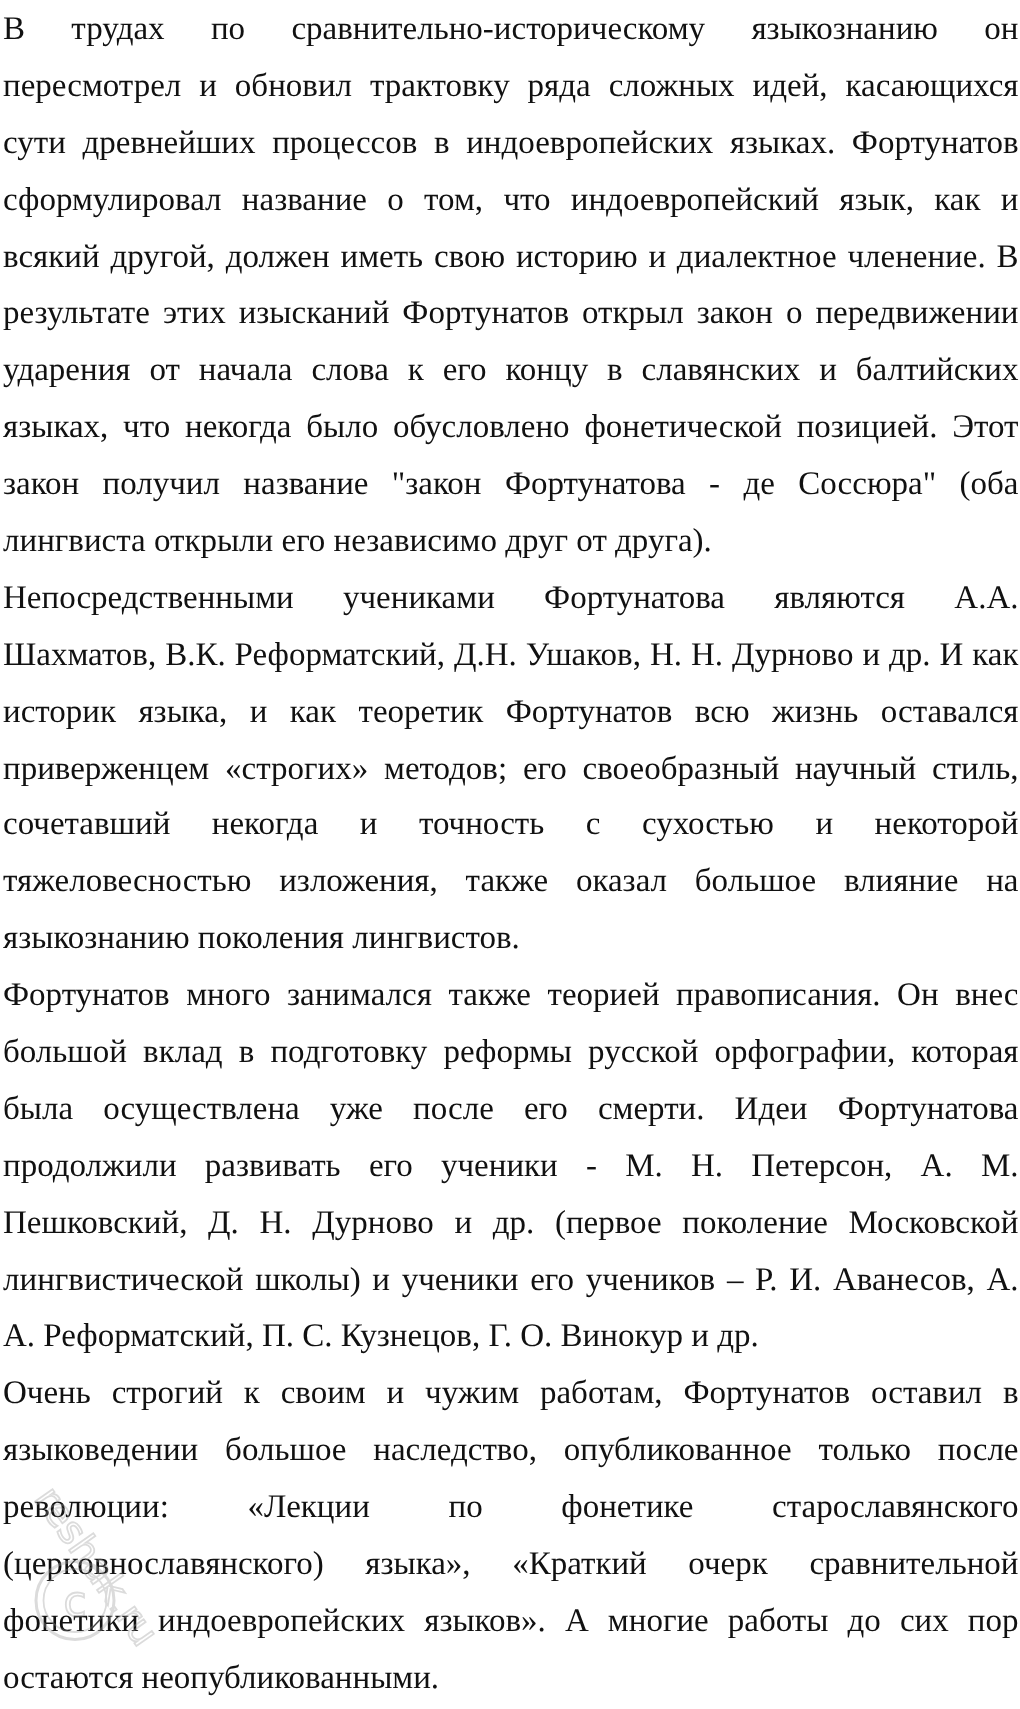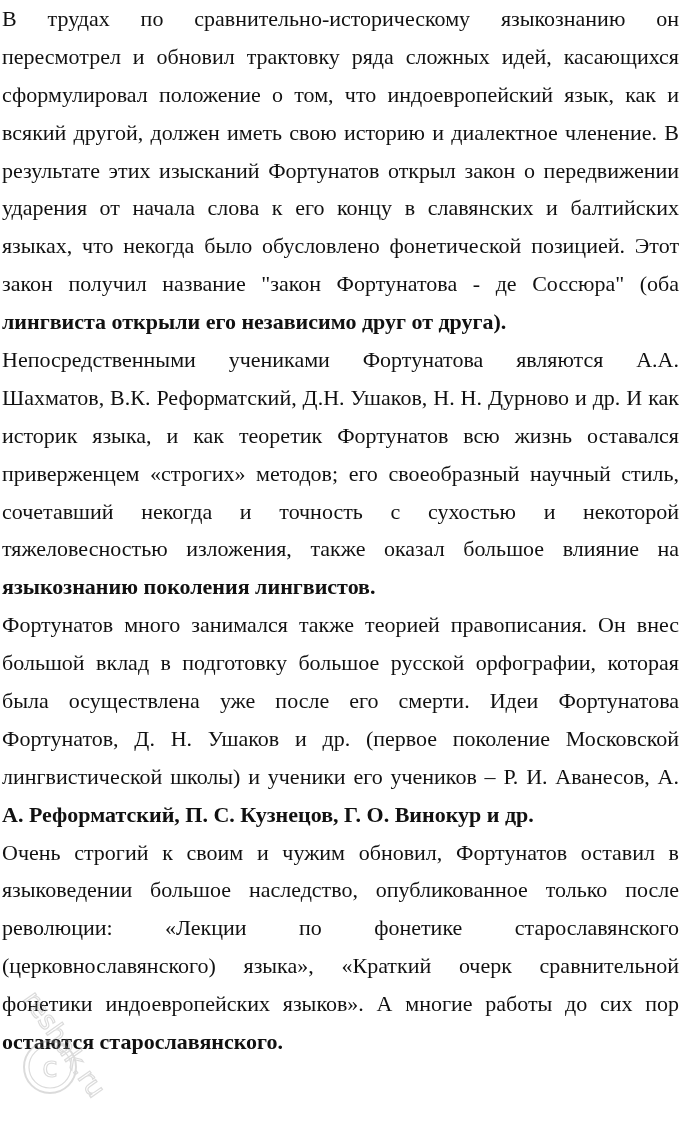--- a/index.html
+++ b/index.html
@@ -26,21 +26,20 @@
       height: 37.9px;
       line-height: 37.9px;
       font-size: 22px;
       white-space: nowrap;
       text-align: justify;
       text-align-last: justify;
       overflow: hidden;
     }
     .line.last {
       text-align-last: left;
-      font-weight: bold;
     }
     .paragraph {
       margin: 0;
     }
     .watermark {
       position: absolute;
       left: 12px;
       top: 985px;
       width: 110px;
       height: 120px;
@@ -49,52 +48,54 @@
     }
     .watermark svg { width: 100%; height: 100%; }
   </style>
 </head>
 <body>
 
 <div class="page">
   <div class="paragraph">
     <span class="line">В трудах по сравнительно-историческому языкознанию он</span>
     <span class="line">пересмотрел и обновил трактовку ряда сложных идей, касающихся</span>
-    <span class="line">сформулировал положение о том, что индоевропейский язык, как и</span>
+    <span class="line">сути древнейших процессов в индоевропейских языках. Фортунатов</span>
+    <span class="line">сформулировал название о том, что индоевропейский язык, как и</span>
     <span class="line">всякий другой, должен иметь свою историю и диалектное членение. В</span>
     <span class="line">результате этих изысканий Фортунатов открыл закон о передвижении</span>
     <span class="line">ударения от начала слова к его концу в славянских и балтийских</span>
     <span class="line">языках, что некогда было обусловлено фонетической позицией. Этот</span>
     <span class="line">закон получил название "закон Фортунатова - де Соссюра" (оба</span>
     <span class="line last">лингвиста открыли его независимо друг от друга).</span>
   </div>
   <div class="paragraph">
     <span class="line">Непосредственными учениками Фортунатова являются А.А.</span>
     <span class="line">Шахматов, В.К. Реформатский, Д.Н. Ушаков, Н. Н. Дурново и др. И как</span>
     <span class="line">историк языка, и как теоретик Фортунатов всю жизнь оставался</span>
     <span class="line">приверженцем «строгих» методов; его своеобразный научный стиль,</span>
     <span class="line">сочетавший некогда и точность с сухостью и некоторой</span>
     <span class="line">тяжеловесностью изложения, также оказал большое влияние на</span>
     <span class="line last">языкознанию поколения лингвистов.</span>
   </div>
   <div class="paragraph">
     <span class="line">Фортунатов много занимался также теорией правописания. Он внес</span>
-    <span class="line">большой вклад в подготовку большое русской орфографии, которая</span>
+    <span class="line">большой вклад в подготовку реформы русской орфографии, которая</span>
     <span class="line">была осуществлена уже после его смерти. Идеи Фортунатова</span>
-    <span class="line">Фортунатов, Д. Н. Ушаков и др. (первое поколение Московской</span>
+    <span class="line">продолжили развивать его ученики - М. Н. Петерсон, А. М.</span>
+    <span class="line">Пешковский, Д. Н. Дурново и др. (первое поколение Московской</span>
     <span class="line">лингвистической школы) и ученики его учеников – Р. И. Аванесов, А.</span>
     <span class="line last">А. Реформатский, П. С. Кузнецов, Г. О. Винокур и др.</span>
   </div>
   <div class="paragraph">
-    <span class="line">Очень строгий к своим и чужим обновил, Фортунатов оставил в</span>
+    <span class="line">Очень строгий к своим и чужим работам, Фортунатов оставил в</span>
     <span class="line">языковедении большое наследство, опубликованное только после</span>
     <span class="line">революции: «Лекции по фонетике старославянского</span>
     <span class="line">(церковнославянского) языка», «Краткий очерк сравнительной</span>
     <span class="line">фонетики индоевропейских языков». А многие работы до сих пор</span>
-    <span class="line last">остаются старославянского.</span>
+    <span class="line last">остаются неопубликованными.</span>
   </div>
 </div>
 
 <div class="watermark">
   <svg viewBox="0 0 110 120">
     <circle cx="38" cy="82" r="26" fill="none" stroke="#9a9a9a" stroke-width="2"></circle>
     <circle cx="38" cy="82" r="21" fill="none" stroke="#9a9a9a" stroke-width="1.2"></circle>
     <text x="38" y="92" text-anchor="middle" font-size="28" fill="none" stroke="#9a9a9a" stroke-width="1.2" font-family="DejaVu Sans, sans-serif">c</text>
     <text x="10" y="14" font-size="26" fill="none" stroke="#9a9a9a" stroke-width="1.2" font-family="DejaVu Sans, sans-serif" transform="rotate(55 10 14)">reshak.ru</text>
   </svg>

